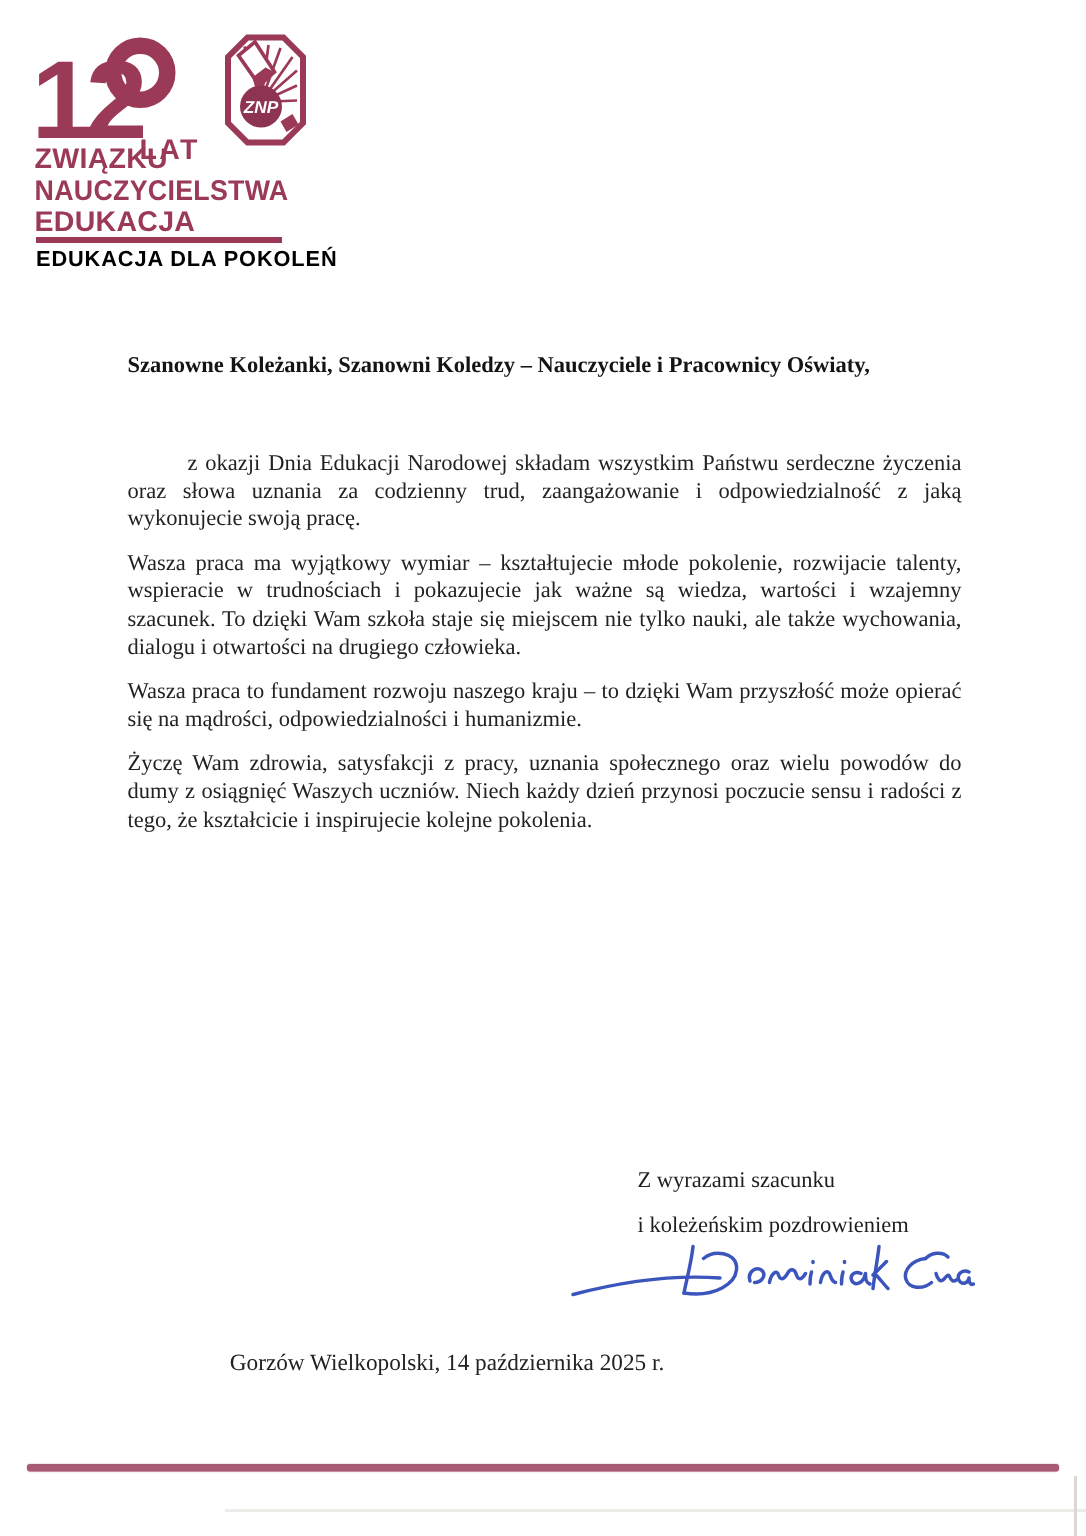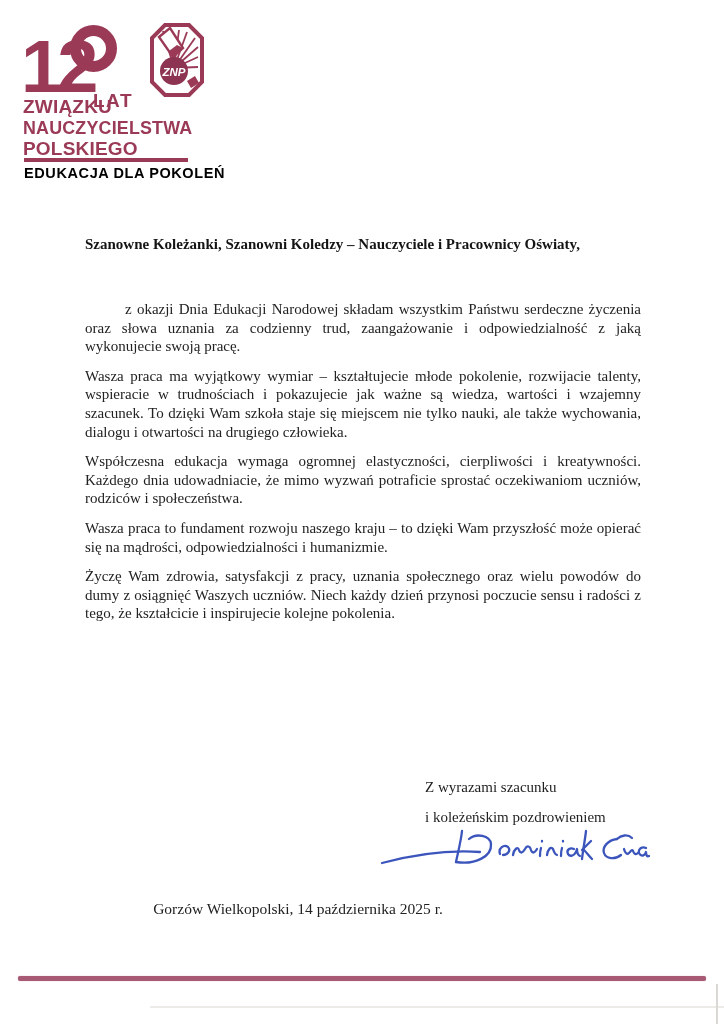--- a/index.html
+++ b/index.html
@@ -73,21 +73,21 @@
 </style>
 </head>
 <body>
 
 <div class="logo-mark">
   <div class="logo-digits">12</div>
   <div class="logo-ring"></div>
   <div class="logo-lat">LAT</div>
   <div class="logo-line l1">ZWIĄZKU</div>
   <div class="logo-line l2">NAUCZYCIELSTWA</div>
-  <div class="logo-line l3">POLSKIEGO</div>
+  <div class="logo-line l3">EDUKACJA</div>
   <div class="logo-rule"></div>
   <div class="logo-tagline">EDUKACJA DLA POKOLEŃ</div>
 
   <svg class="znp-badge" width="56" height="76" viewBox="0 0 56 76" aria-hidden="true">
     <polygon points="16,3 40,3 53,16 53,60 40,73 16,73 3,60 3,16" fill="#ffffff" stroke="#9b3a57" stroke-width="4" stroke-linejoin="miter"></polygon>
     <g stroke="#9b3a57" stroke-width="1.8">
       <line x1="25" y1="46" x2="14" y2="9"></line>
       <line x1="25" y1="46" x2="22" y2="8"></line>
       <line x1="25" y1="46" x2="30" y2="8"></line>
       <line x1="25" y1="46" x2="38" y2="10"></line>
@@ -101,21 +101,20 @@
     <circle cx="25" cy="49" r="14" fill="#8d3452"></circle>
     <text x="25" y="53.5" text-anchor="middle" fill="#ffffff" font-family="Liberation Sans, sans-serif" font-size="11.5" font-weight="bold" font-style="italic">ZNP</text>
     <polygon points="38,59 46,54 50,61 42,66" fill="#9b3a57"></polygon>
   </svg>
 </div>
 
 <div class="letter-body">
   <p class="salutation">Szanowne Koleżanki, Szanowni Koledzy – Nauczyciele i Pracownicy Oświaty,</p>
   <p class="para indent">z okazji Dnia Edukacji Narodowej składam wszystkim Państwu serdeczne życzenia oraz słowa uznania za codzienny trud, zaangażowanie i odpowiedzialność z jaką wykonujecie swoją pracę.</p>
   <p class="para">Wasza praca ma wyjątkowy wymiar – kształtujecie młode pokolenie, rozwijacie talenty, wspieracie w trudnościach i pokazujecie jak ważne są wiedza, wartości i wzajemny szacunek. To dzięki Wam szkoła staje się miejscem nie tylko nauki, ale także wychowania, dialogu i otwartości na drugiego człowieka.</p>
-  <p class="para">Współczesna edukacja wymaga ogromnej elastyczności, cierpliwości i kreatywności. Każdego dnia udowadniacie, że mimo wyzwań potraficie sprostać oczekiwaniom uczniów, rodziców i społeczeństwa.</p>
   <p class="para">Wasza praca to fundament rozwoju naszego kraju – to dzięki Wam przyszłość może opierać się na mądrości, odpowiedzialności i humanizmie.</p>
   <p class="para">Życzę Wam zdrowia, satysfakcji z pracy, uznania społecznego oraz wielu powodów do dumy z osiągnięć Waszych uczniów. Niech każdy dzień przynosi poczucie sensu i radości z tego, że kształcicie i inspirujecie kolejne pokolenia.</p>
 </div>
 
 <div class="closing">
   <div class="c1">Z wyrazami szacunku</div>
   <div class="c2">i koleżeńskim pozdrowieniem</div>
 </div>
 
 <svg class="signature" width="272" height="54" viewBox="0 0 272 54" aria-label="Dominiak Ewa">

